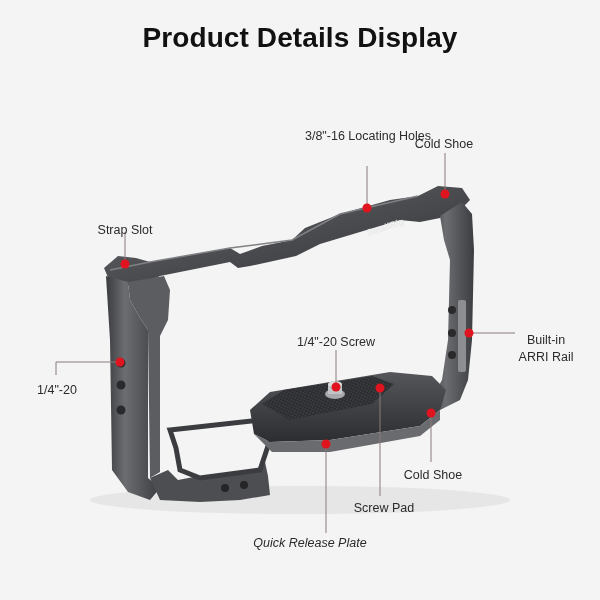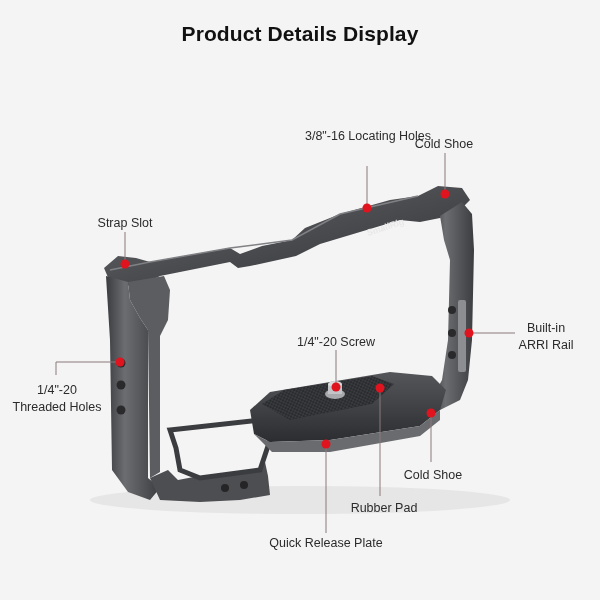--- a/index.html
+++ b/index.html
@@ -4,21 +4,21 @@
 <style>
   html, body { margin: 0; padding: 0; }
   body {
     width: 600px; height: 600px; overflow: hidden;
     background: #f4f4f4;
     font-family: "Liberation Sans", "DejaVu Sans", sans-serif;
     position: relative;
   }
   .title {
     position: absolute; left: 0; top: 22px; width: 600px;
-    text-align: center; font-size: 21px; font-weight: bold; color: #111;
+    text-align: center; font-size: 28px; font-weight: bold; color: #111;
     letter-spacing: 0.1px;
   }
   .stage { position: absolute; left: 0; top: 0; width: 600px; height: 600px; }
   .label {
     position: absolute; font-size: 12.5px; color: #2b2b2b;
     text-align: center; line-height: 17px; white-space: nowrap;
   }
   .label span { display: block; }
 </style>
 </head>
@@ -116,35 +116,34 @@
     <circle cx="326" cy="444" r="4.5"></circle>
   </g>
 </svg>
 
 <div class="label" style="left:243px; top:128px; width:250px; margin-left:0;">
   <span>3/8"-16 Locating Holes</span>
 </div>
 <div class="label" style="left:404px; top:136px; width:80px;">
   <span>Cold Shoe</span>
 </div>
-<div class="label" style="left:85px; top:215px; width:80px;text-align:center;">
+<div class="label" style="left:85px; top:222px; width:80px;text-align:center;">
   <span>Strap Slot</span>
 </div>
-<div class="label" style="left:506px; top:320px; width:80px;">
+<div class="label" style="left:506px; top:332px; width:80px;">
   <span>Built-in</span>
   <span>ARRI Rail</span>
 </div>
 <div class="label" style="left:276px; top:334px; width:120px;">
   <span>1/4"-20 Screw</span>
 </div>
 <div class="label" style="left:2px; top:382px; width:110px;">
   <span>1/4"-20</span>
-  <span>Threaded Holes</span>
 </div>
 <div class="label" style="left:393px; top:467px; width:80px;">
   <span>Cold Shoe</span>
 </div>
 <div class="label" style="left:339px; top:500px; width:90px;">
-  <span>Rubber Pad</span>
+  <span>Screw Pad</span>
 </div>
-<div class="label" style="left:256px; top:535px; width:140px;">
+<div class="label" style="left:240px; top:535px; width:140px;font-style:italic;">
   <span>Quick Release Plate</span>
 </div>
 
 </body></html>

